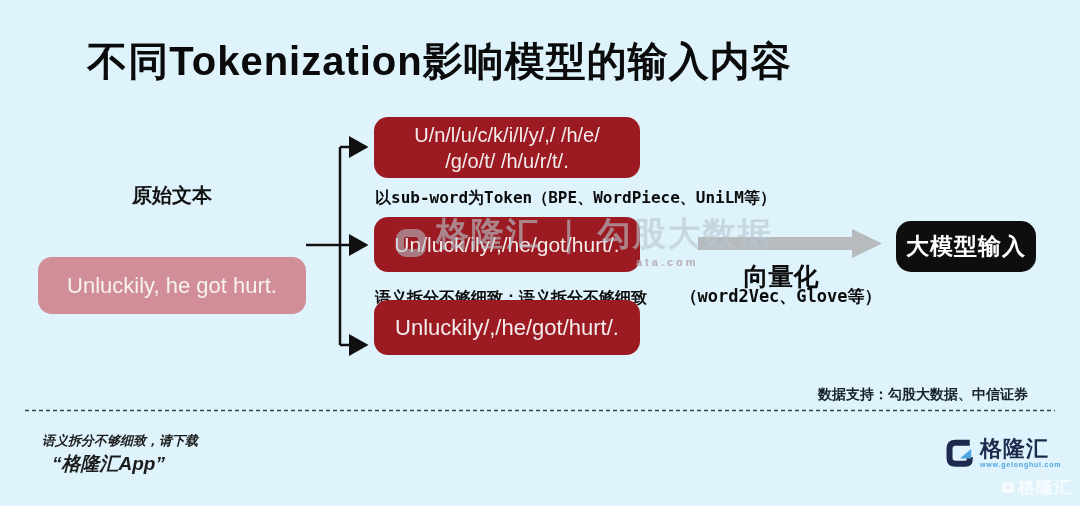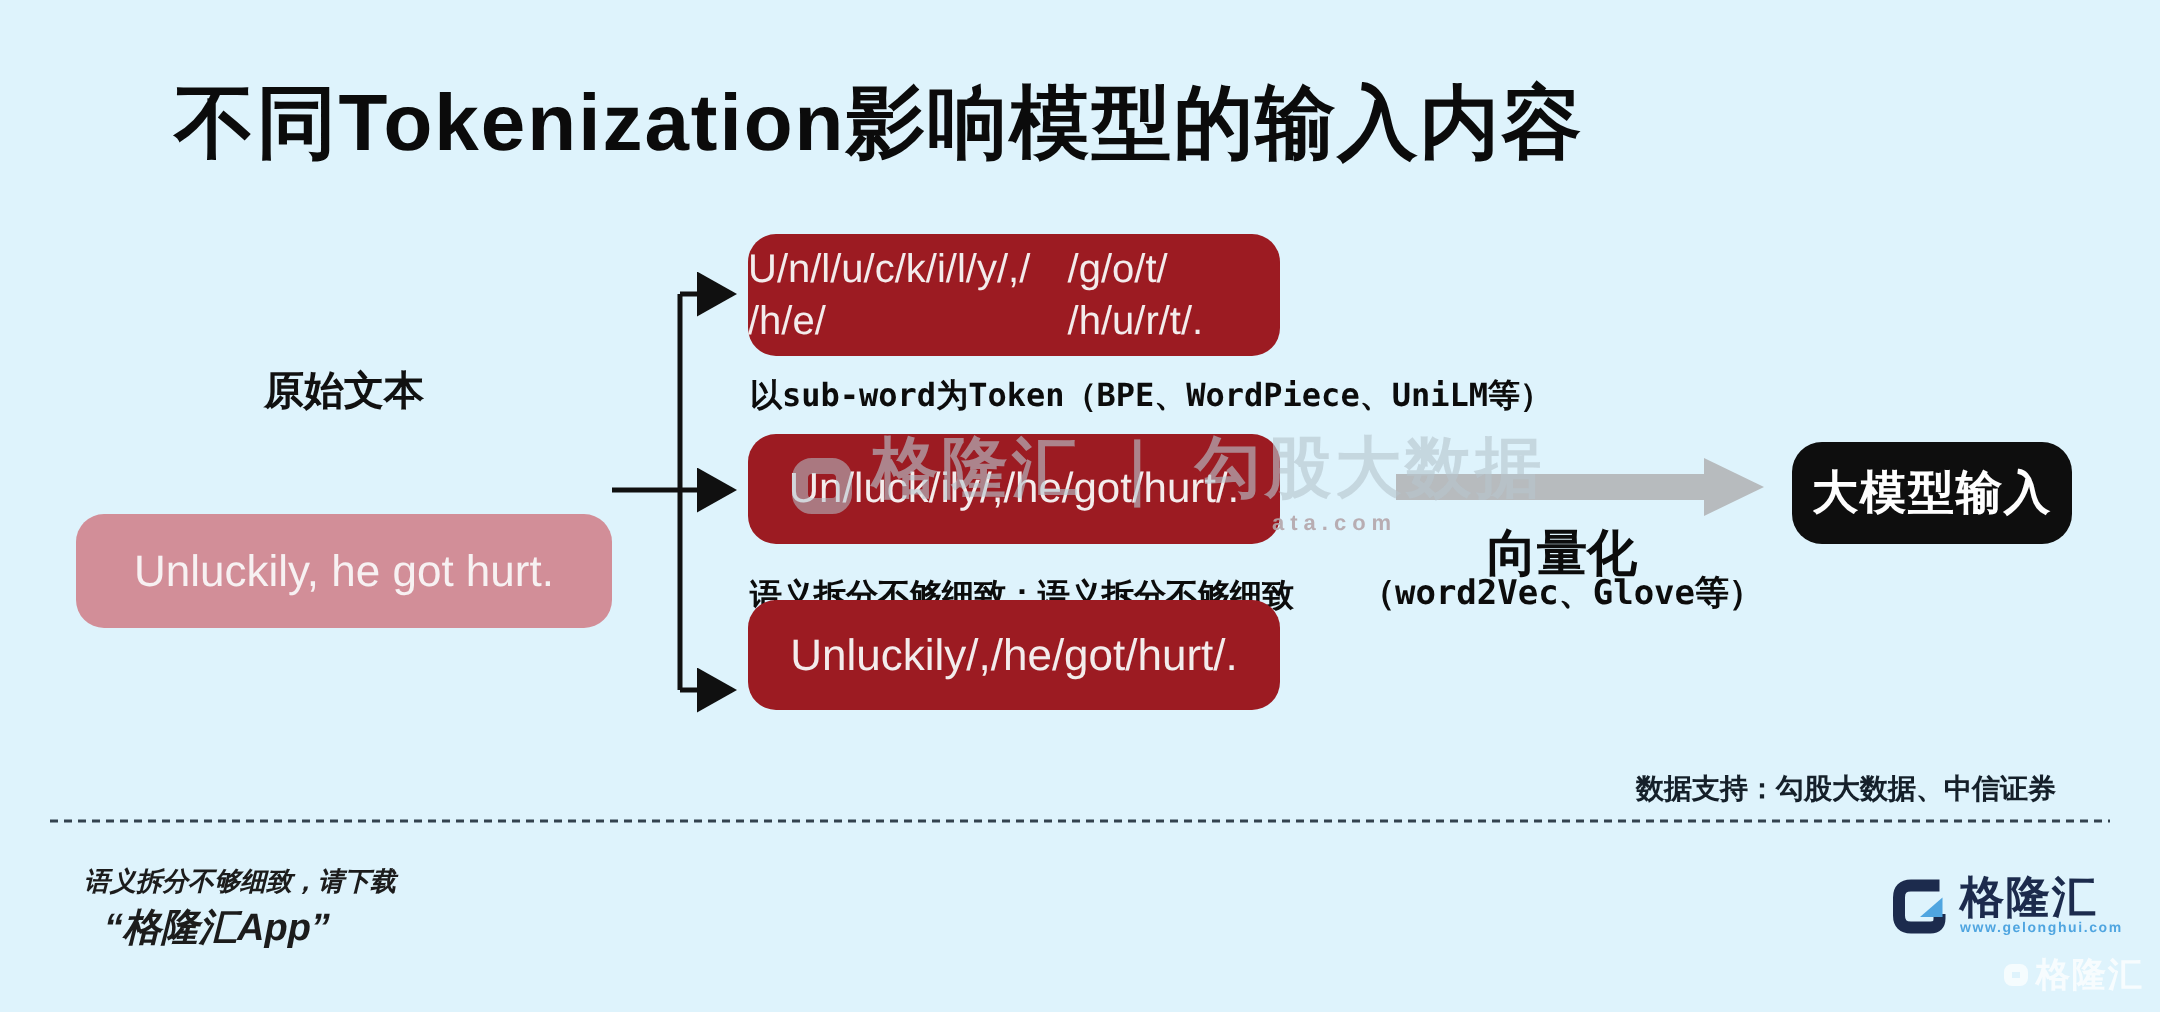--- a/index.html
+++ b/index.html
@@ -26,21 +26,21 @@
   }
   .pink-box {
     position: absolute; left: 38px; top: 217px; width: 268px; height: 57px;
     background: #d28e98; border-radius: 14px;
     display: flex; align-items: center; justify-content: center;
     color: #f7f1f2; font-size: 22px; margin-top: 40px;
   }
   .red-box {
     position: absolute; left: 374px; width: 266px;
     background: #9c1b22; border-radius: 14px;
-    display: flex; flex-direction: row; align-items: center; justify-content: center;
+    display: flex; flex-direction: column; align-items: center; justify-content: center;
     color: #f3ecec;
   }
   .red-box.char-box  { top: 117px; height: 61px; font-size: 20px; line-height: 26px; }
   .red-box.sub-box   { top: 217px; height: 55px; font-size: 21px; }
   .red-box.word-box  { top: 300px; height: 55px; font-size: 22px; }
 
   .caption {
     position: absolute; left: 375px; color: #0c0c0c;
     font-family: "DejaVu Sans Mono", "Liberation Mono", monospace;
     font-size: 16px; font-weight: 700; white-space: nowrap;

